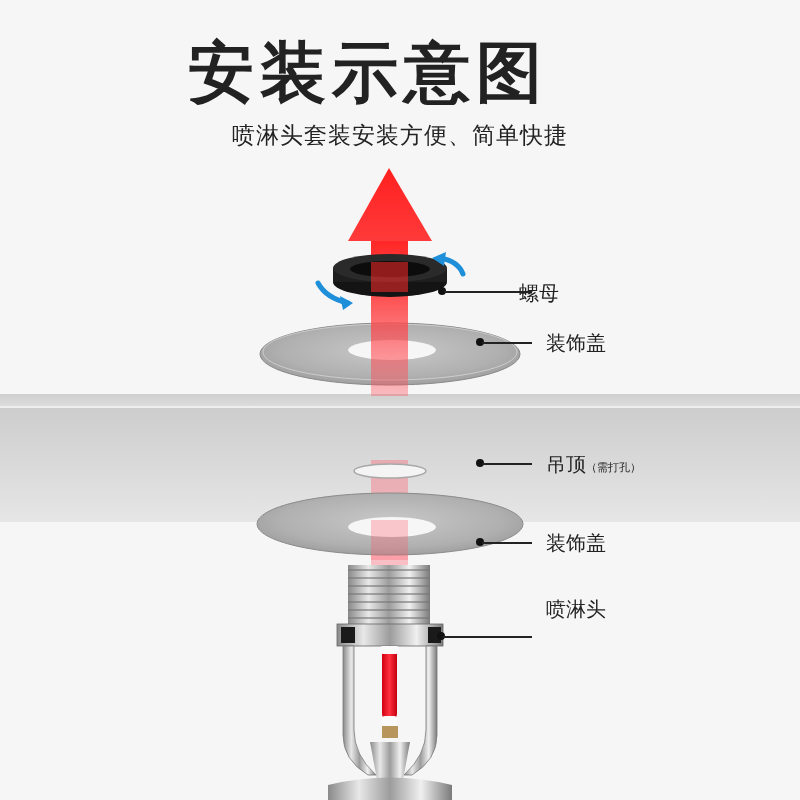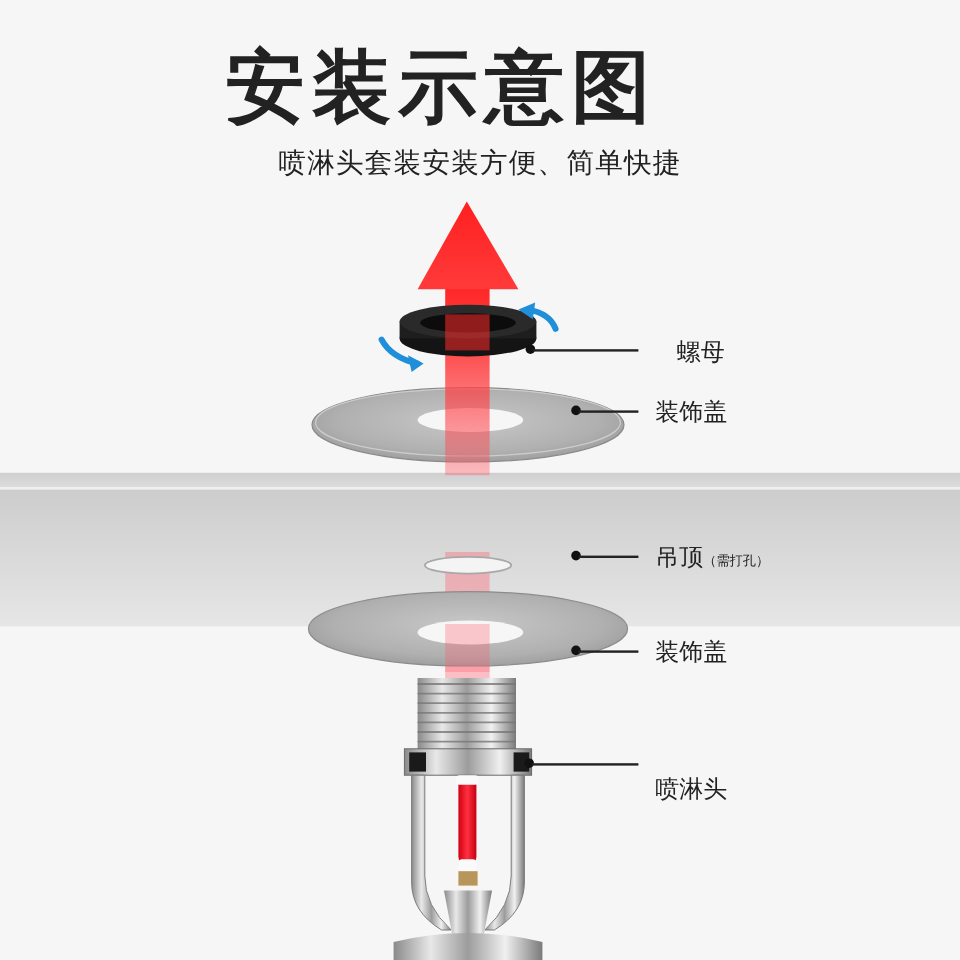--- a/index.html
+++ b/index.html
@@ -113,31 +113,31 @@
     <rect x="380" y="646" width="19" height="8" rx="3" fill="#fafafa"></rect>
     <rect x="382" y="716" width="15" height="10" rx="3" fill="#fafafa"></rect>
     <rect x="382" y="726" width="16" height="12" fill="#b8955a"></rect>
     <path d="M370 742 L410 742 L402 785 L378 785 Z" fill="url(#metal)"></path>
     <path d="M328 785 Q390 770 452 785 L452 800 L328 800 Z" fill="url(#metal)"></path>
   </g>
 </svg>
 
 <div class="dot" style="left:438px;top:287px;"></div>
 <div class="leader" style="left:444px;top:291px;width:88px;"></div>
-<div class="lbl" style="left:564px;top:280px;">螺母</div>
+<div class="lbl" style="left:519px;top:280px;">螺母</div>
 
 <div class="dot" style="left:476px;top:338px;"></div>
 <div class="leader" style="left:482px;top:342px;width:50px;"></div>
 <div class="lbl" style="left:546px;top:330px;">装饰盖</div>
 
 <div class="dot" style="left:476px;top:459px;"></div>
 <div class="leader" style="left:482px;top:463px;width:50px;"></div>
 <div class="lbl" style="left:546px;top:451px;">
   <span>吊顶</span><small>（需打孔）</small>
 </div>
 
 <div class="dot" style="left:476px;top:538px;"></div>
 <div class="leader" style="left:482px;top:542px;width:50px;"></div>
 <div class="lbl" style="left:546px;top:530px;">装饰盖</div>
 
 <div class="dot" style="left:437px;top:632px;"></div>
 <div class="leader" style="left:443px;top:636px;width:89px;"></div>
-<div class="lbl" style="left:546px;top:644px;">喷淋头</div>
+<div class="lbl" style="left:546px;top:596px;">喷淋头</div>
 
 </body></html>

